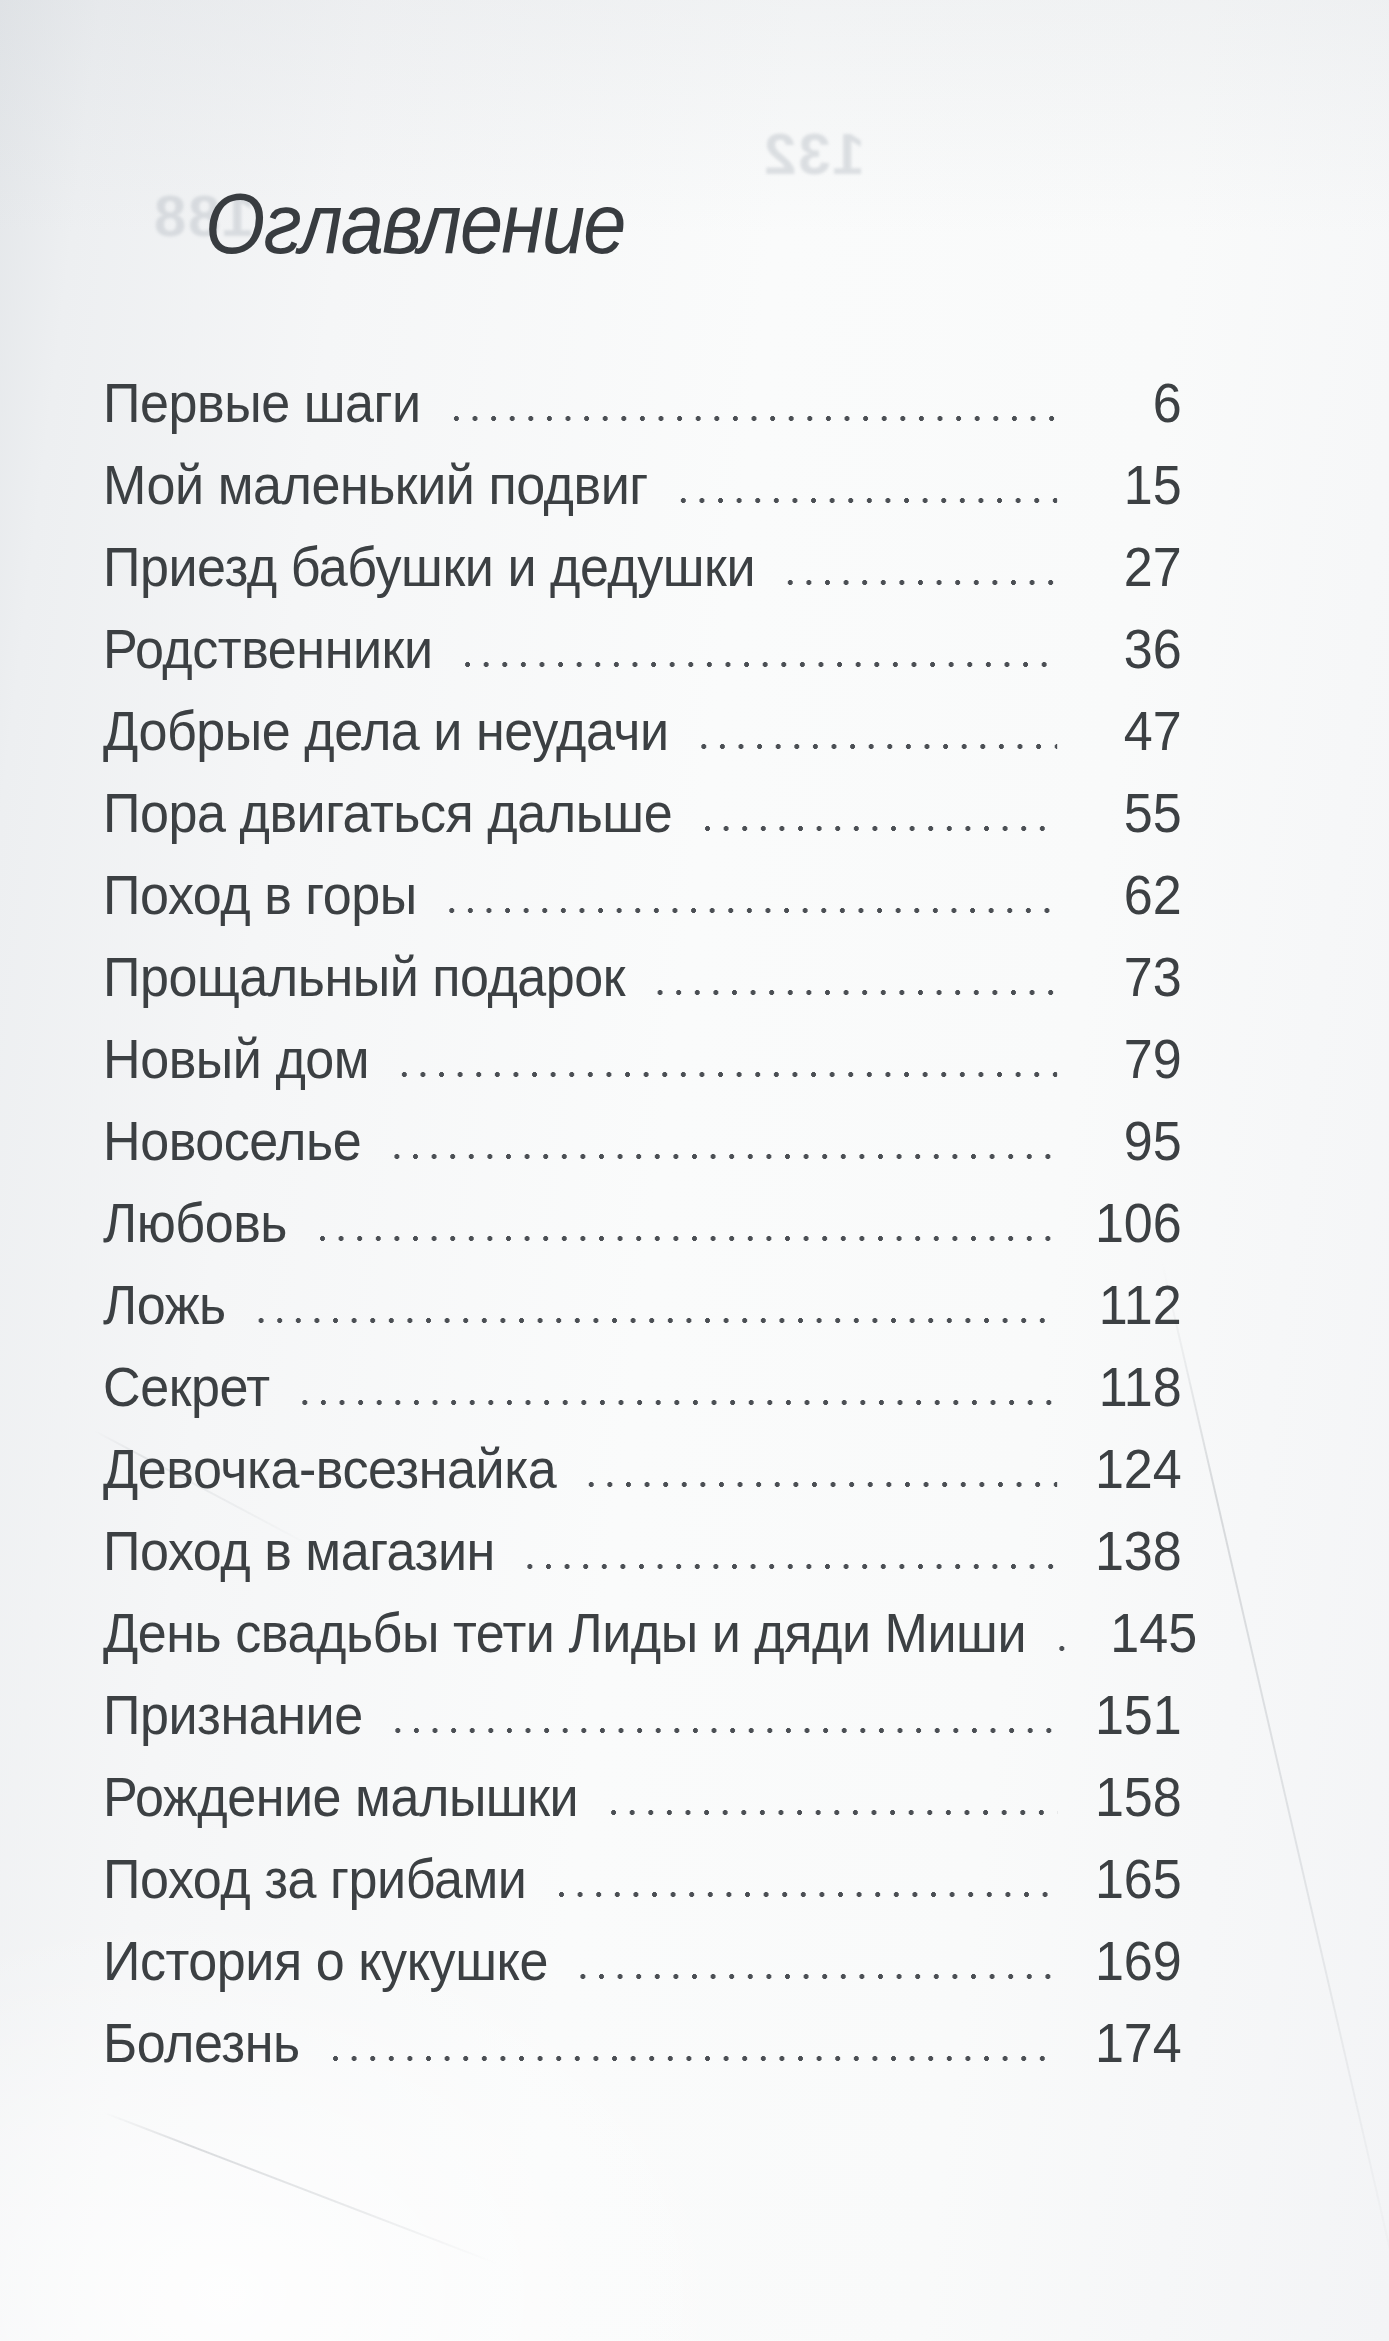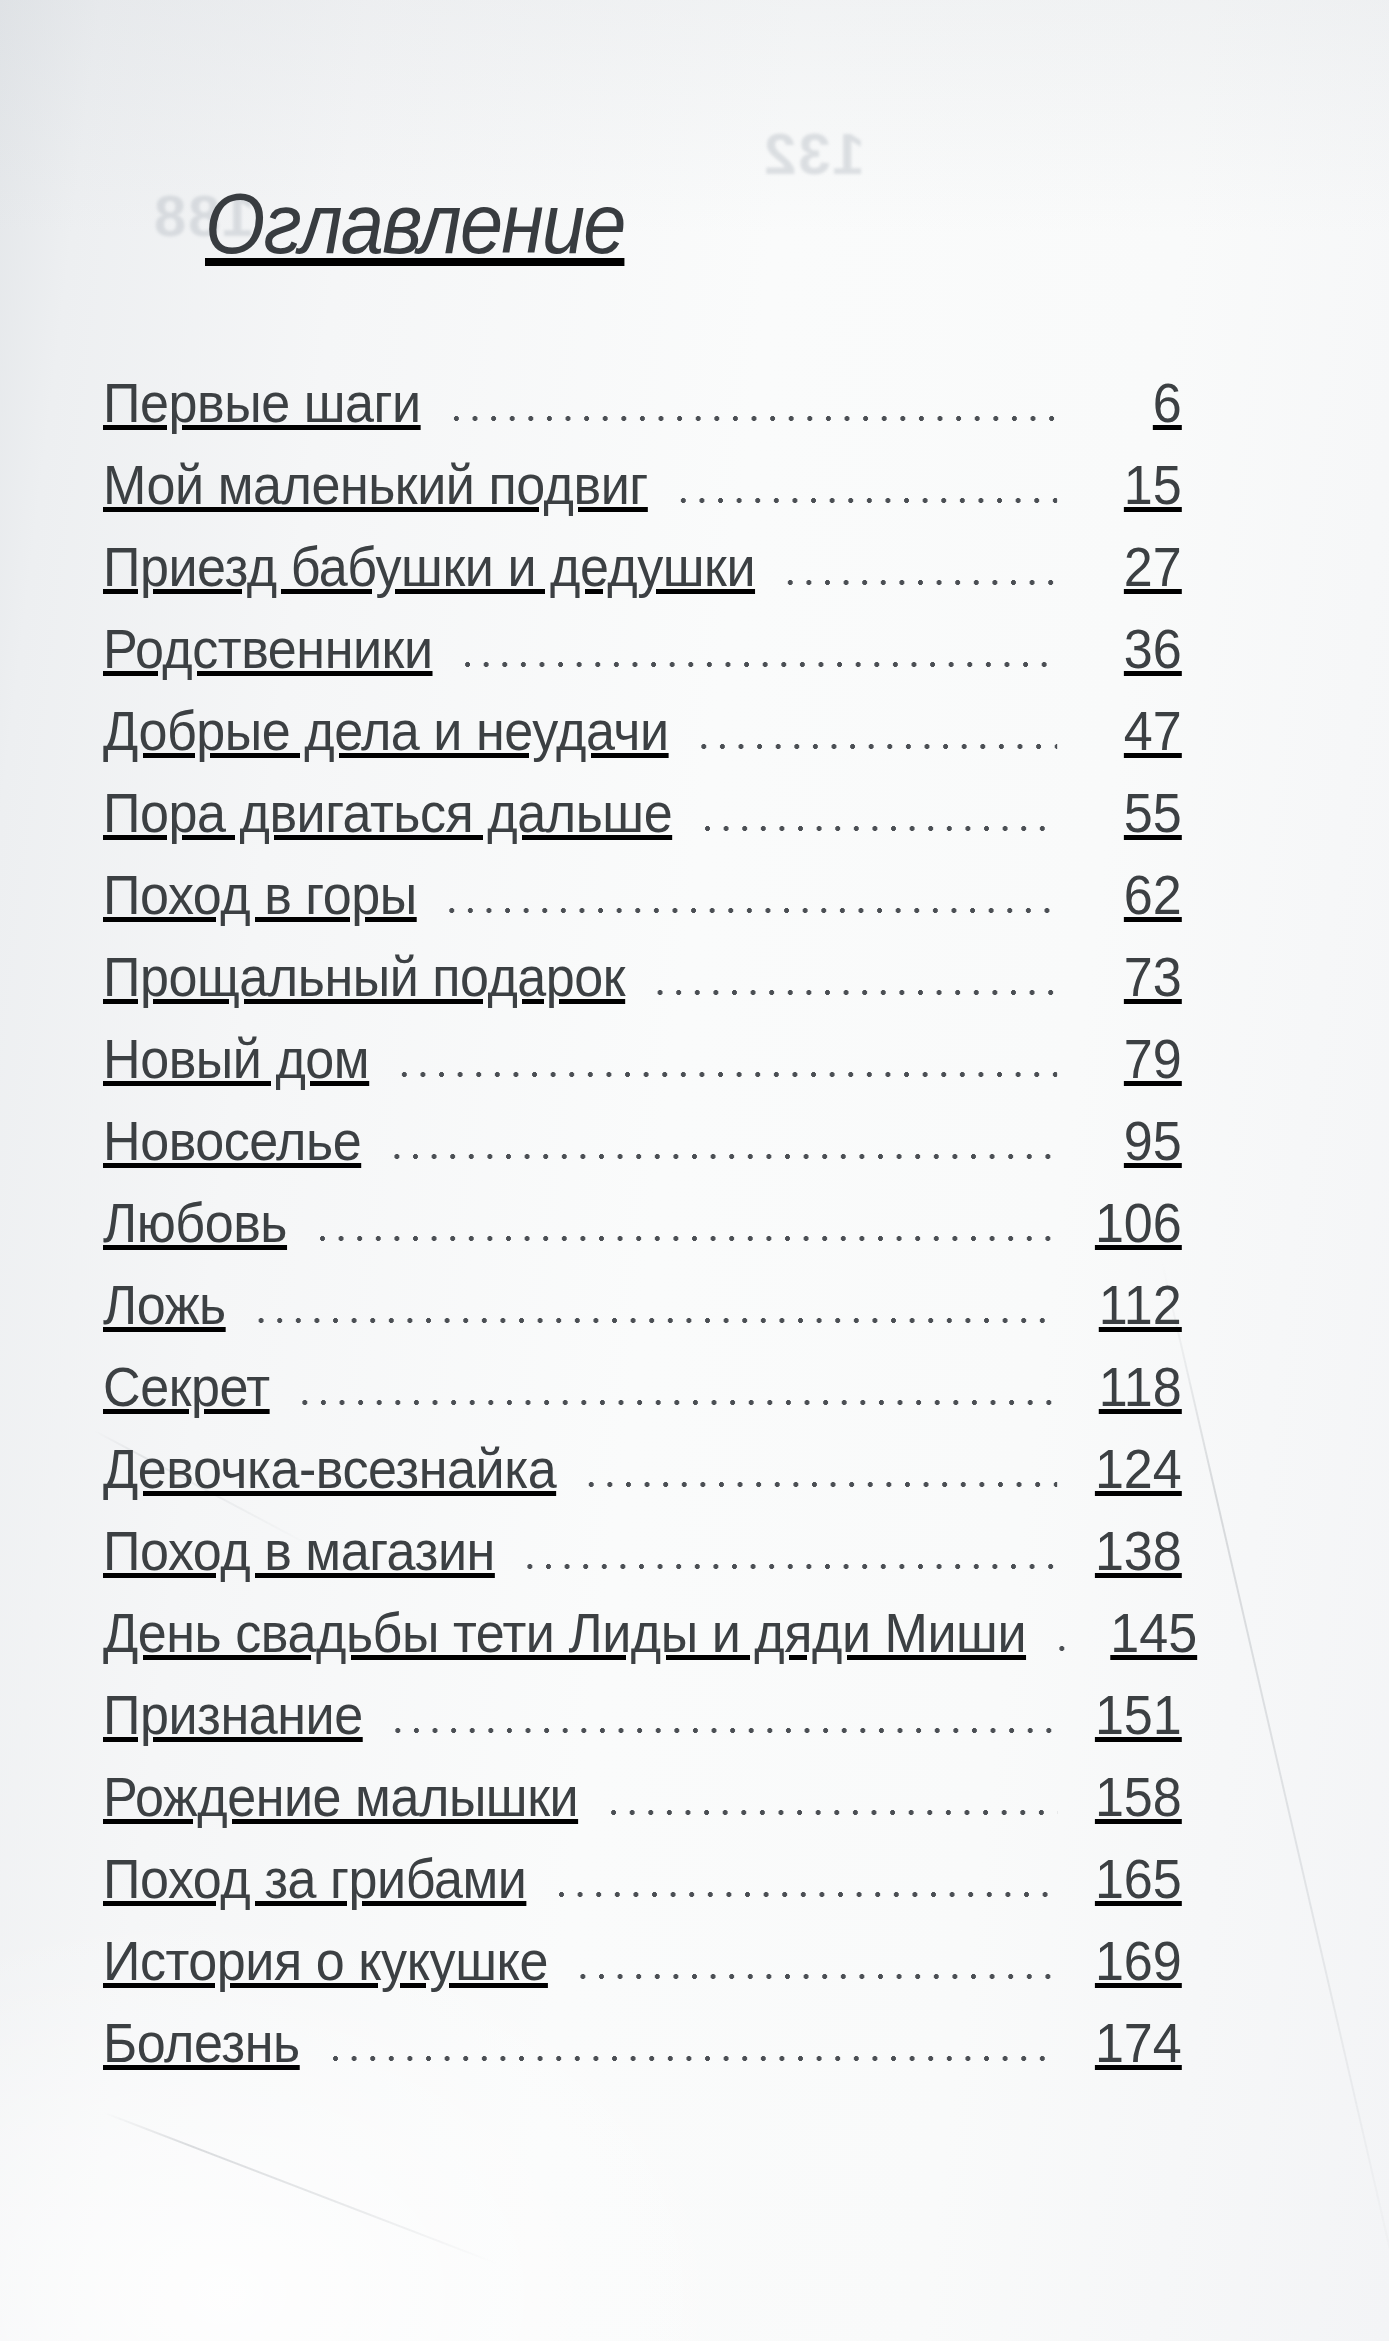--- a/index.html
+++ b/index.html
@@ -14,21 +14,20 @@
   }
   .page {
     position: relative;
     width: 1389px;
     height: 2341px;
     background:
       radial-gradient(ellipse 900px 650px at 16% 98%, rgba(255,255,255,0.85), rgba(255,255,255,0) 60%),
       linear-gradient(180deg, rgba(208,212,217,0.22) 0, rgba(208,212,217,0) 10%),
       linear-gradient(97deg, #e3e6e9 0, #edeff1 6%, #f5f6f7 22%, #fafbfb 48%, #f9fafa 72%, #f3f4f6 100%);
     overflow: hidden;
-    text-decoration: underline;
   }
   
   .ghost {
     position: absolute;
     font-size: 58px;
     font-weight: bold;
     color: #b9bfc6;
     opacity: 0.45;
     transform: scaleX(-1);
     filter: blur(1.6px);

